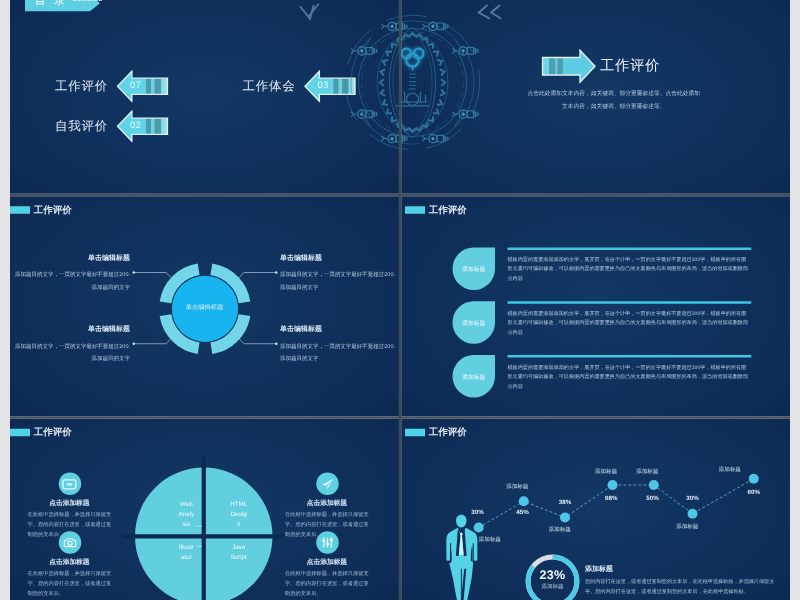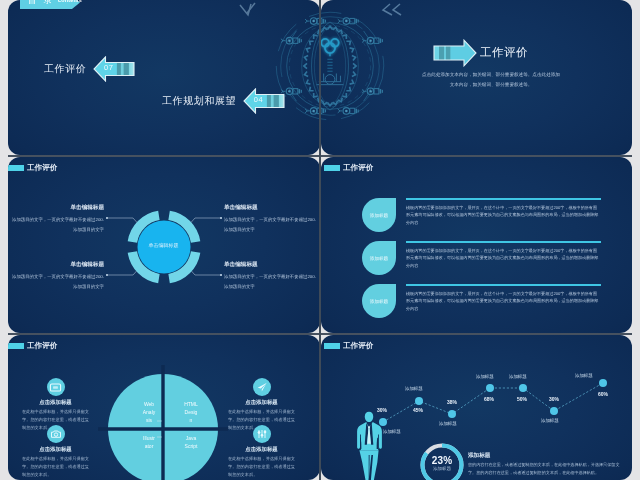--- a/index.html
+++ b/index.html
@@ -1,20 +1,20 @@
 <!DOCTYPE html>
 <html><head>
 <meta charset="utf-8">
 <style>
   html,body{margin:0;padding:0;}
   body{width:640px;height:480px;background:#e4e4e6;
        font-family:"Liberation Sans","DejaVu Sans",sans-serif;overflow:hidden;}
   .sheet{position:absolute;left:0;top:0;width:640px;height:480px;background:#e4e4e6;}
 
-  .panel{position:absolute;overflow:hidden;border-radius:12px;}
+  .panel{position:absolute;overflow:hidden;}
   .bg-a{background:
       radial-gradient(ellipse 85% 100% at 50% 48%, #123863 0%, #10315d 38%, #0d2b55 70%, #0a234a 100%);}
 
   
   .divh{position:absolute;background:#46515f;}
   .divv{position:absolute;background:#3e4a58;}
 
   
   .sec-head{position:absolute;display:flex;align-items:center;}
   .sec-head .chip{width:16px;height:6.6px;background:#4fd2e8;display:block;}
@@ -93,31 +93,40 @@
                 <stop offset="0.86" stop-color="#4a9bab"></stop>
               <stop offset="0.88" stop-color="#7fd8e4"></stop>
                 <stop offset="1" stop-color="#a8e4ec"></stop>
             </linearGradient>
           </defs>
         </svg>
         <span class="toc-num">07</span>
       </span>
     </div>
 
-
-
-    <div class="toc-item" style="left:154px;top:88px;">
-      <span class="toc-label cjk">工作规划和展望</span>
+    <div class="toc-item" style="left:36px;top:88px;">
+      <span class="toc-label cjk">自我评价</span>
       <span class="toc-arrow">
         <svg width="42" height="26" viewBox="0 0 42 26">
           <path d="M12.5 1 L1 13 L12.5 25 V19.5 H41 V6.5 H12.5 Z" fill="url(#agL)" stroke="#dff0f6" stroke-width="1.1"></path>
         </svg>
-        <span class="toc-num">04</span>
+        <span class="toc-num">02</span>
       </span>
     </div>
+
+    <div class="toc-item" style="left:186px;top:56px;">
+      <span class="toc-label cjk">工作体会</span>
+      <span class="toc-arrow">
+        <svg width="42" height="26" viewBox="0 0 42 26">
+          <path d="M12.5 1 L1 13 L12.5 25 V19.5 H41 V6.5 H12.5 Z" fill="url(#agL)" stroke="#dff0f6" stroke-width="1.1"></path>
+        </svg>
+        <span class="toc-num">03</span>
+      </span>
+    </div>
+
   </div>
   <div class="panel bg-a" id="p2" style="left:321px;top:0px;width:311px;height:155px;">
     <svg width="44" height="28" viewBox="0 0 44 28" style="position:absolute;left:112px;top:39px;">
       <path d="M1 7 H31 V1.2 L43 14 L31 26.8 V21 H1 Z" fill="url(#agR)" stroke="#dff0f6" stroke-width="1.1"></path>
       <defs>
         <linearGradient id="agR" x1="0" y1="0" x2="1" y2="0">
           <stop offset="0" stop-color="#6ed4e6"></stop>
             <stop offset="0.12" stop-color="#6ed4e6"></stop>
           <stop offset="0.13" stop-color="#4b9fb0"></stop>
             <stop offset="0.24" stop-color="#4b9fb0"></stop>

